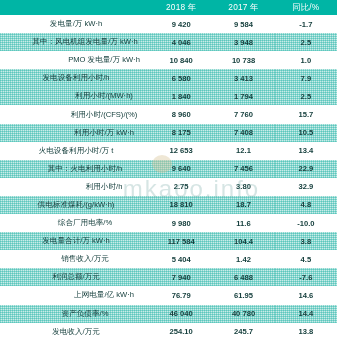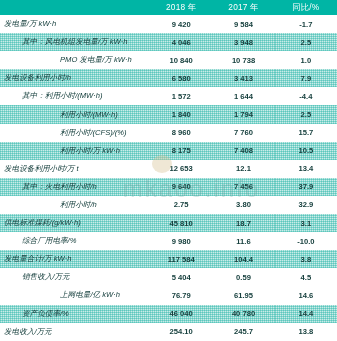--- a/index.html
+++ b/index.html
@@ -37,21 +37,21 @@
   tbody td{
     padding:0 2px;
     font-size:7.6px;
     color:#17403e;
     height:18.1px;
     vertical-align:middle;
     font-family:"Liberation Sans","DejaVu Sans",sans-serif;
     position:relative;
     z-index:1;
   }
-  td.label{text-align:left;padding-left:4px;font-style:italic;}
+  td.label{text-align:center;padding-left:4px;}
   td.label.ind1{padding-left:22px;}
   td.label.ind2{padding-left:60px;}
   td.num{text-align:center;font-weight:bold;}
 
   
   tr.stripe td{
     background-color:#c9ece8;
     background-image:
       repeating-linear-gradient(0deg,
         rgba(0,168,153,.34) 0px, rgba(0,168,153,.34) 1px,
@@ -126,85 +126,85 @@
           <td class="num">10 840</td>
           <td class="num">10 738</td>
           <td class="num">1.0</td>
         </tr>
         <tr class="stripe">
           <td class="label">发电设备利用小时/h</td>
           <td class="num">6 580</td>
           <td class="num">3 413</td>
           <td class="num">7.9</td>
         </tr>
-        <tr class="plain">
-          <td class="label ind1">其中：利用小时/(MW·h)</td>
-          <td class="num">1 572</td>
-          <td class="num">1 644</td>
-          <td class="num">-4.4</td>
-        </tr>
         <tr class="stripe">
           <td class="label ind2">利用小时/(MW·h)</td>
           <td class="num">1 840</td>
           <td class="num">1 794</td>
           <td class="num">2.5</td>
         </tr>
         <tr class="plain">
           <td class="label ind2">利用小时/(CFS)/(%)</td>
           <td class="num">8 960</td>
           <td class="num">7 760</td>
           <td class="num">15.7</td>
         </tr>
         <tr class="stripe">
           <td class="label ind2">利用小时/万 kW·h</td>
           <td class="num">8 175</td>
           <td class="num">7 408</td>
           <td class="num">10.5</td>
         </tr>
         <tr class="plain">
-          <td class="label">发电设备利用小时/万 t</td>
+          <td class="label">火电设备利用小时/万 t</td>
           <td class="num">12 653</td>
           <td class="num">12.1</td>
           <td class="num">13.4</td>
         </tr>
         <tr class="stripe">
           <td class="label ind1">其中：火电利用小时/h</td>
           <td class="num">9 640</td>
           <td class="num">7 456</td>
-          <td class="num">37.9</td>
+          <td class="num">22.9</td>
         </tr>
         <tr class="plain">
           <td class="label ind2">利用小时/h</td>
           <td class="num">2.75</td>
           <td class="num">3.80</td>
           <td class="num">32.9</td>
         </tr>
         <tr class="stripe">
           <td class="label">供电标准煤耗/(g/kW·h)</td>
-          <td class="num">45 810</td>
+          <td class="num">18 810</td>
           <td class="num">18.7</td>
-          <td class="num">3.1</td>
+          <td class="num">4.8</td>
         </tr>
         <tr class="plain">
           <td class="label ind1">综合厂用电率/%</td>
           <td class="num">9 980</td>
           <td class="num">11.6</td>
           <td class="num">-10.0</td>
         </tr>
         <tr class="stripe">
           <td class="label">发电量合计/万 kW·h</td>
           <td class="num">117 584</td>
           <td class="num">104.4</td>
           <td class="num">3.8</td>
         </tr>
         <tr class="plain">
           <td class="label ind1">销售收入/万元</td>
           <td class="num">5 404</td>
-          <td class="num">0.59</td>
+          <td class="num">1.42</td>
           <td class="num">4.5</td>
+        </tr>
+        <tr class="stripe">
+          <td class="label">利润总额/万元</td>
+          <td class="num">7 940</td>
+          <td class="num">6 488</td>
+          <td class="num">-7.6</td>
         </tr>
         <tr class="plain">
           <td class="label ind2">上网电量/亿 kW·h</td>
           <td class="num">76.79</td>
           <td class="num">61.95</td>
           <td class="num">14.6</td>
         </tr>
         <tr class="stripe">
           <td class="label ind1">资产负债率/%</td>
           <td class="num">46 040</td>

